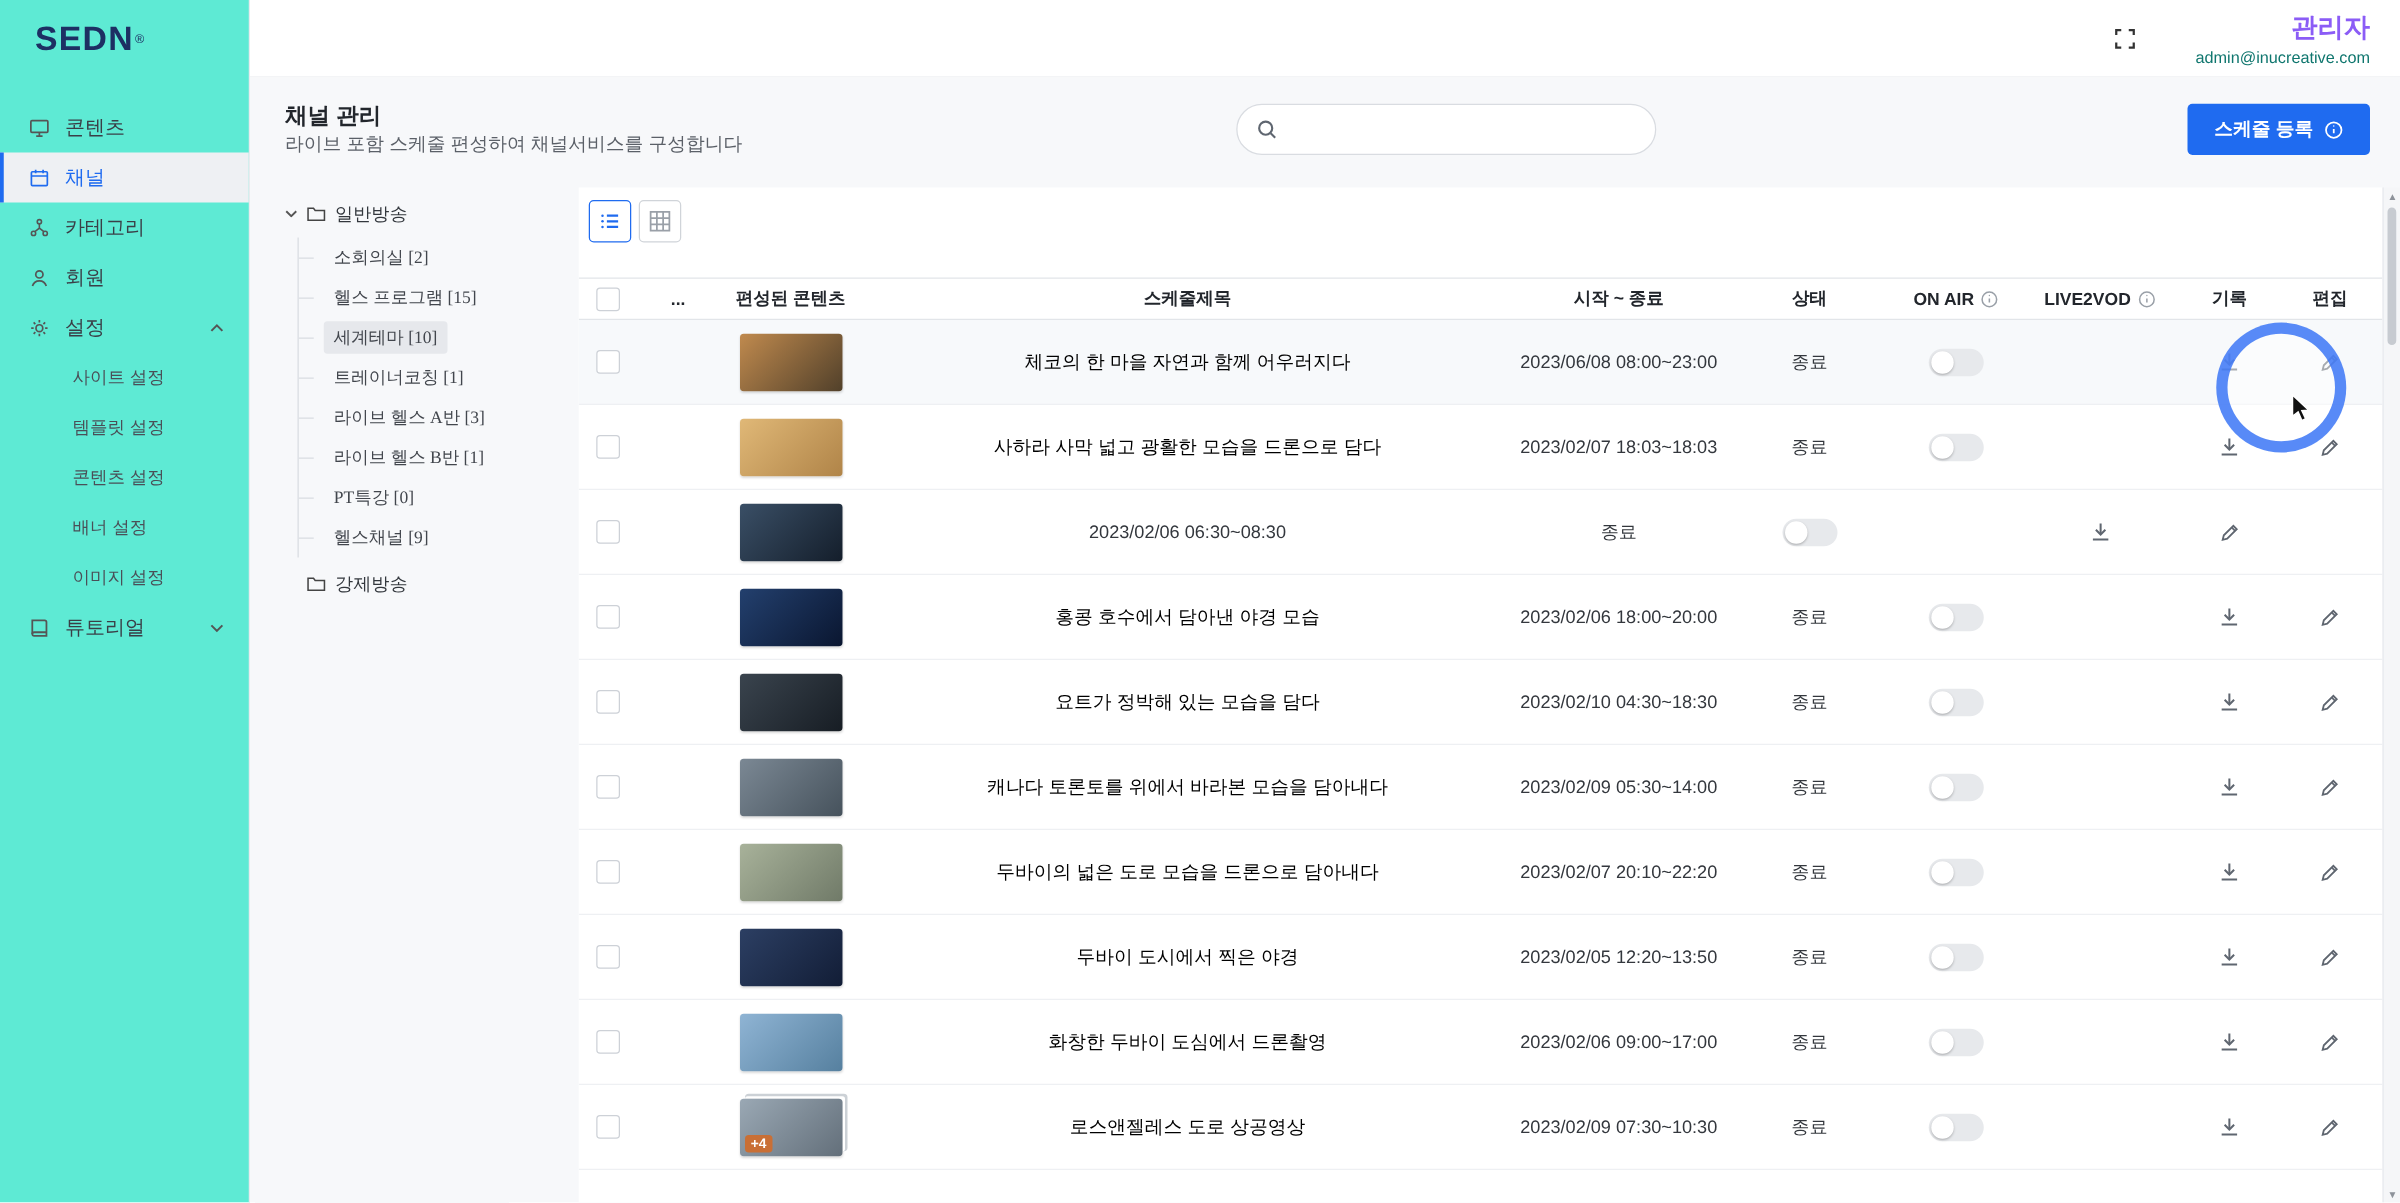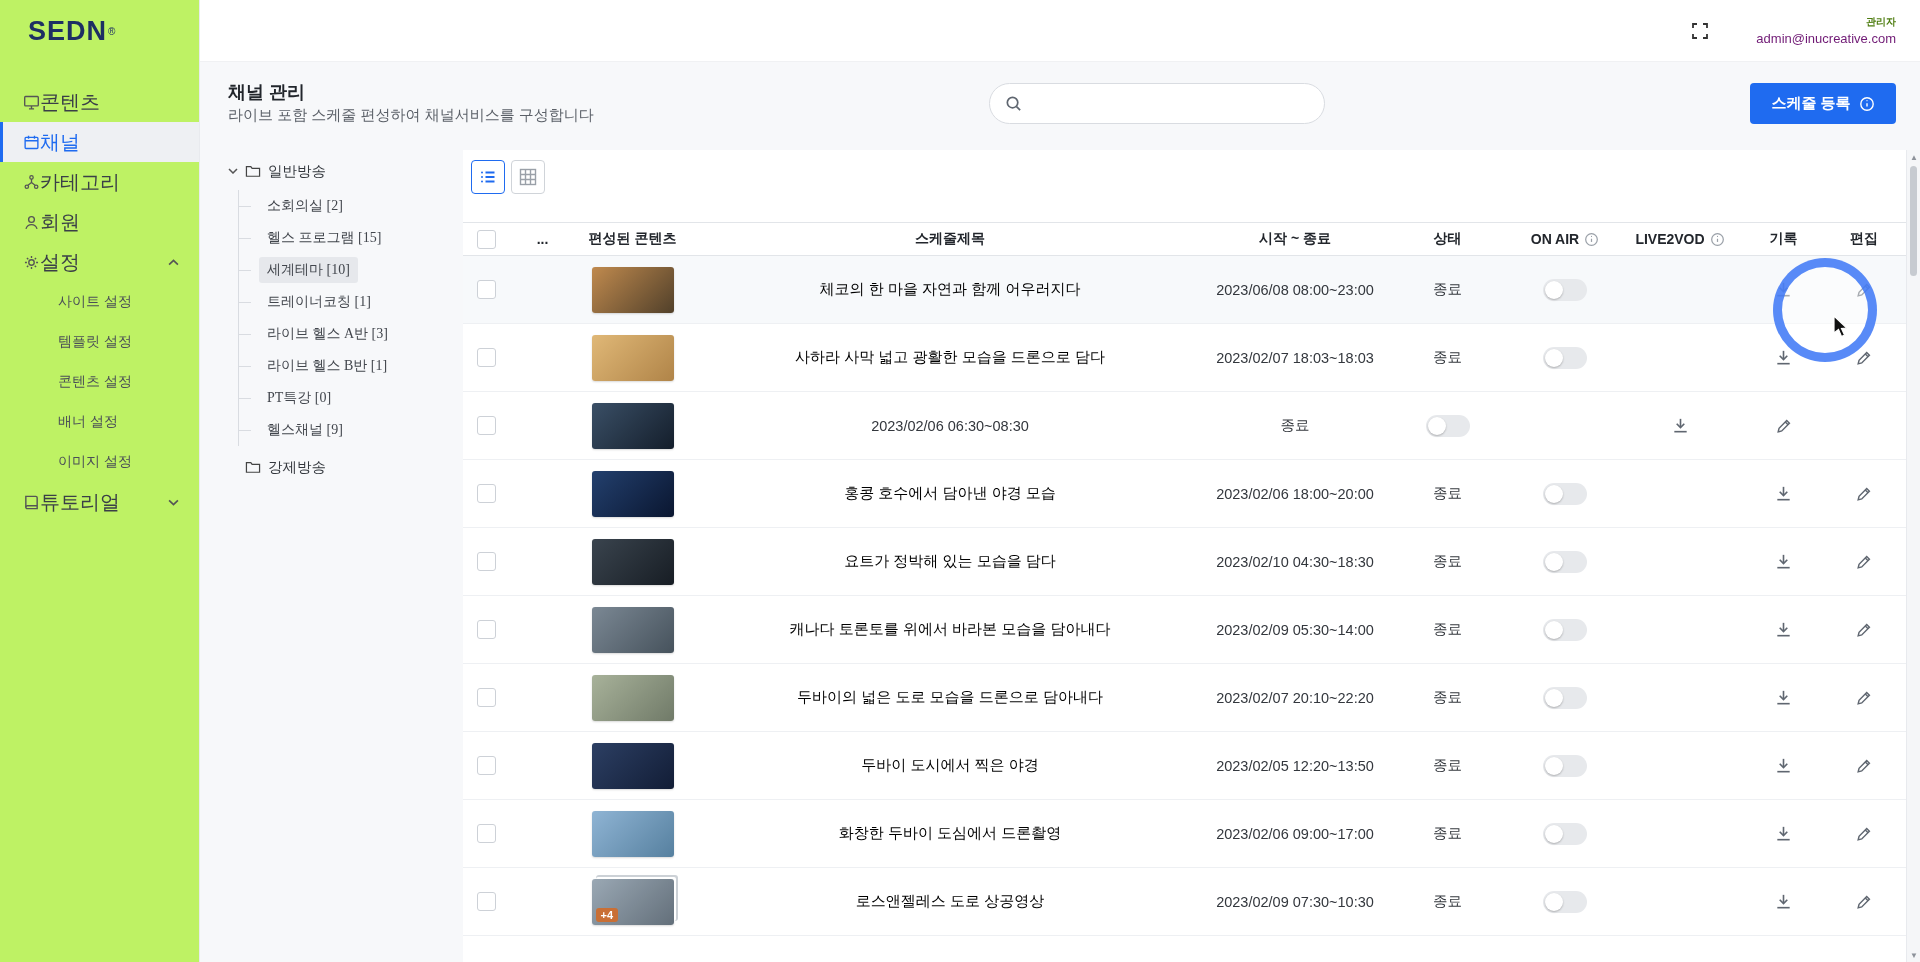--- a/index.html
+++ b/index.html
@@ -1,38 +1,38 @@
 <!DOCTYPE html>
 <html><head>
 <meta charset="utf-8">
 <style>
   * { margin:0; padding:0; box-sizing:border-box; }
   html,body { width:1920px; height:962px; overflow:hidden; font-family:"Liberation Sans",sans-serif; background:#fff; }
   .app { display:flex; width:1920px; height:962px; }
 
   
-  .sidebar { width:200px; height:962px; background:#bef264; border-right:1px solid #e8eaee; flex:0 0 200px; }
+  .sidebar { width:200px; height:962px; background:#5eead4; border-right:1px solid #e8eaee; flex:0 0 200px; }
   .logo { height:62px; display:flex; align-items:center; padding-left:28px; }
   .logo-text { font-size:27px; font-weight:bold; color:#1d2f63; letter-spacing:1px; }
   .logo-reg { font-size:10px; color:#1d2f63; vertical-align:top; margin-left:1px; }
   .nav { padding-top:20px; }
-  .nav-item { height:40px; display:flex; align-items:center; gap:0; padding:0 20px; font-size:20px; color:#3a3f47; cursor:pointer; border-left:3px solid transparent; }
+  .nav-item { height:40px; display:flex; align-items:center; gap:12px; padding:0 20px; font-size:16px; color:#3a3f47; cursor:pointer; border-left:3px solid transparent; }
   .nav-item svg { flex:0 0 auto; }
   .nav-item.active { background:#eef0f3; color:#1f6bf0; border-left:3px solid #1f6bf0; }
   .nav-item.active svg { stroke:#1f6bf0; }
   .nav-item .grow { flex:1; }
   .sub-item { height:40px; display:flex; align-items:center; padding-left:58px; font-size:14px; color:#4a4f57; cursor:pointer; }
 
   
   .main { flex:1; display:flex; flex-direction:column; }
   .topbar { height:62px; background:#fff; display:flex; align-items:center; justify-content:flex-end; padding-right:24px; border-bottom:1px solid #f0f1f3; }
   .fs-btn { background:none; border:none; cursor:pointer; margin-right:46px; display:flex; }
   .userblock { text-align:right; }
-  .user-name { font-size:10px; font-weight:bold; color:#4d7c0f; }
-  .user-email { font-size:13px; color:#701a75; margin-top:2px; }
+  .user-name { font-size:21px; font-weight:bold; color:#8b5cf6; }
+  .user-email { font-size:13px; color:#0f766e; margin-top:2px; }
 
   .content { position:relative; flex:1; background:#f7f8fa; }
 
   
   .page-title { position:absolute; left:28px; top:18px; font-size:18px; font-weight:bold; color:#22262c; }
   .page-subtitle { position:absolute; left:28px; top:44px; font-size:15px; color:#5b6068; }
   .searchbox { position:absolute; left:789px; top:21px; width:336px; height:41px; background:#fff; border:1px solid #d9dce1; border-radius:21px; display:flex; align-items:center; padding-left:14px; gap:8px; }
   .searchbox input { border:none; outline:none; flex:1; height:100%; font-size:14px; background:transparent; border-radius:21px; }
   .register-btn { position:absolute; top:21px; right:24px; width:146px; height:41px; background:#1f6bf0; color:#fff; border:none; border-radius:4px; font-size:15px; font-weight:bold; display:flex; align-items:center; justify-content:center; gap:8px; cursor:pointer; }
 

